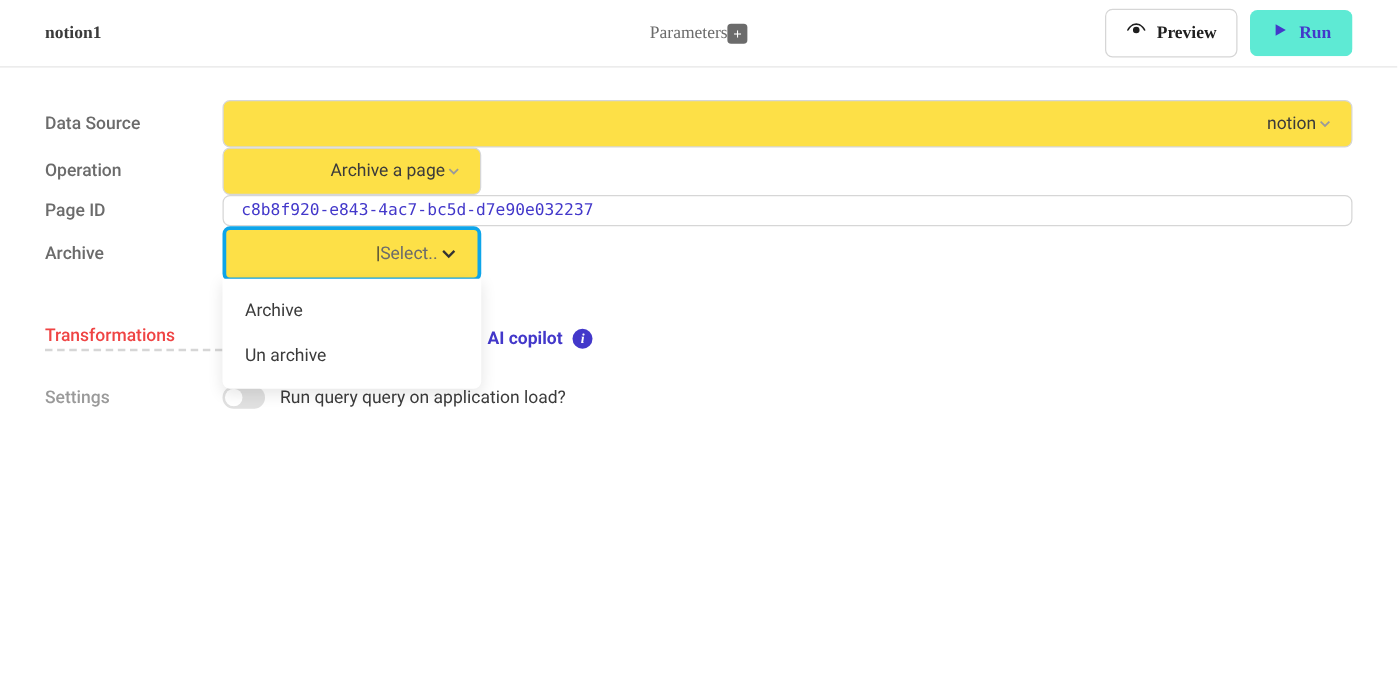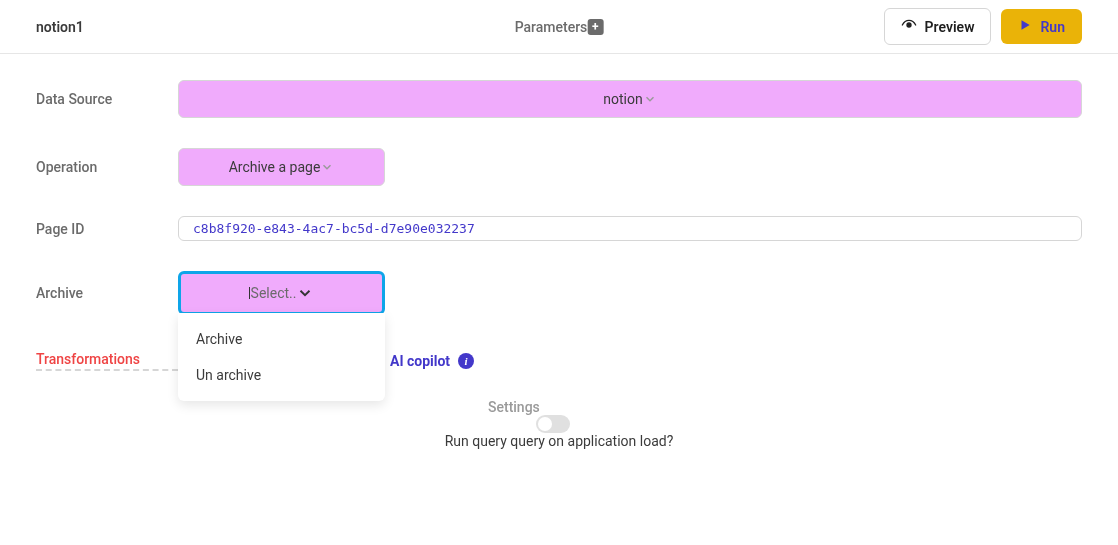--- a/index.html
+++ b/index.html
@@ -14,20 +14,21 @@
       font-size: 14px;
       width: 1118px;
     }
     .header {
       display: flex;
       align-items: center;
       justify-content: space-between;
       padding: 12px 36px 12px 36px;
       border-bottom: 1px solid #e6e6e6;
       height: 54px;
+      font-family: Liberation Serif, serif;
     }
     .header-left {
       font-weight: 600;
       color: #3b3b3b;
     }
     .header-center {
       display: flex;
       align-items: center;
       gap: 0;
       color: #6b6b6b;
@@ -64,48 +65,47 @@
       font-size: 14px;
       cursor: pointer;
       border: 1px solid transparent;
     }
     .btn-preview {
       background: #fff;
       border: 1px solid #d6d6d6;
       color: #1f1f1f;
     }
     .btn-run {
-      background: #eab308;
+      background: #5eead4;
       color: #4338ca;
     }
     .content {
       padding: 26px 36px 20px 36px;
     }
     .form-row {
       display: flex;
       align-items: center;
-      margin-bottom: 30px;
     }
     .form-label {
       width: 142px;
       color: #6b6b6b;
       font-weight: 500;
       flex-shrink: 0;
     }
     .form-control-wide {
       flex: 1;
     }
     .select-box {
       display: flex;
       align-items: center;
-      justify-content: center;
+      justify-content: flex-end;
       border: 1px solid #d6d6d6;
       border-radius: 6px;
       padding: 10px 14px;
-      background: #f0abfc;
+      background: #fde047;
       cursor: pointer;
       color: #3b3b3b;
     }
     .select-wide {
       width: 100%;
     }
     .select-narrow {
       width: 207px;
     }
     .chevron {
@@ -188,21 +188,20 @@
       color: #fff;
       border-radius: 50%;
       font-size: 11px;
       font-weight: 700;
       font-style: italic;
       font-family: Georgia, serif;
     }
     .settings-row {
       display: flex;
       align-items: center;
-      flex-direction: column;
     }
     .settings-label {
       width: 142px;
       color: #9a9a9a;
       font-weight: 500;
     }
     .toggle {
       position: relative;
       width: 34px;
       height: 18px;

